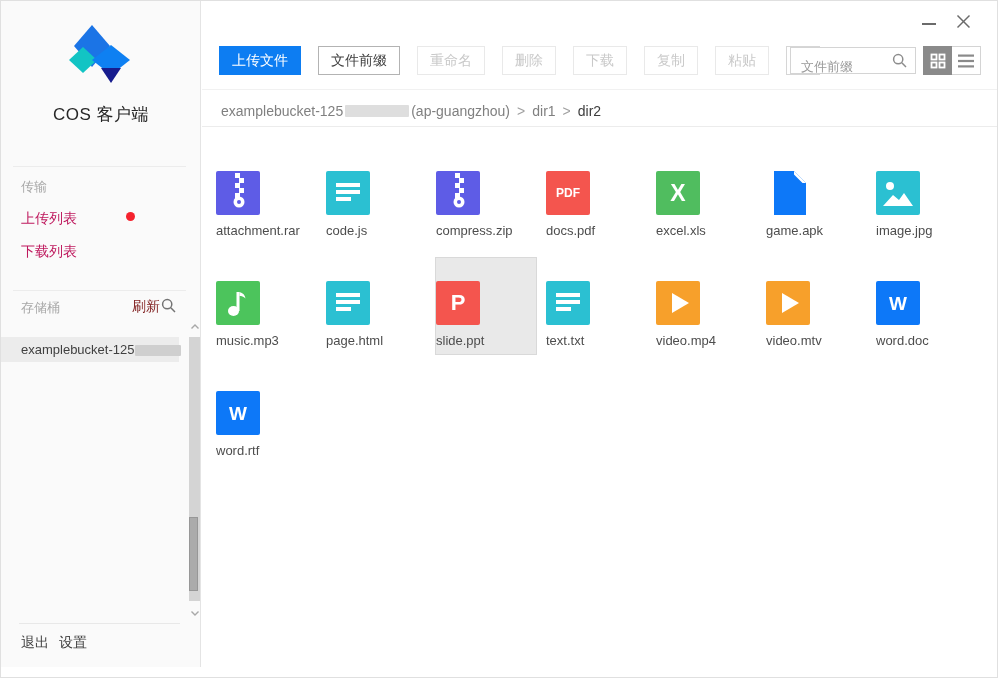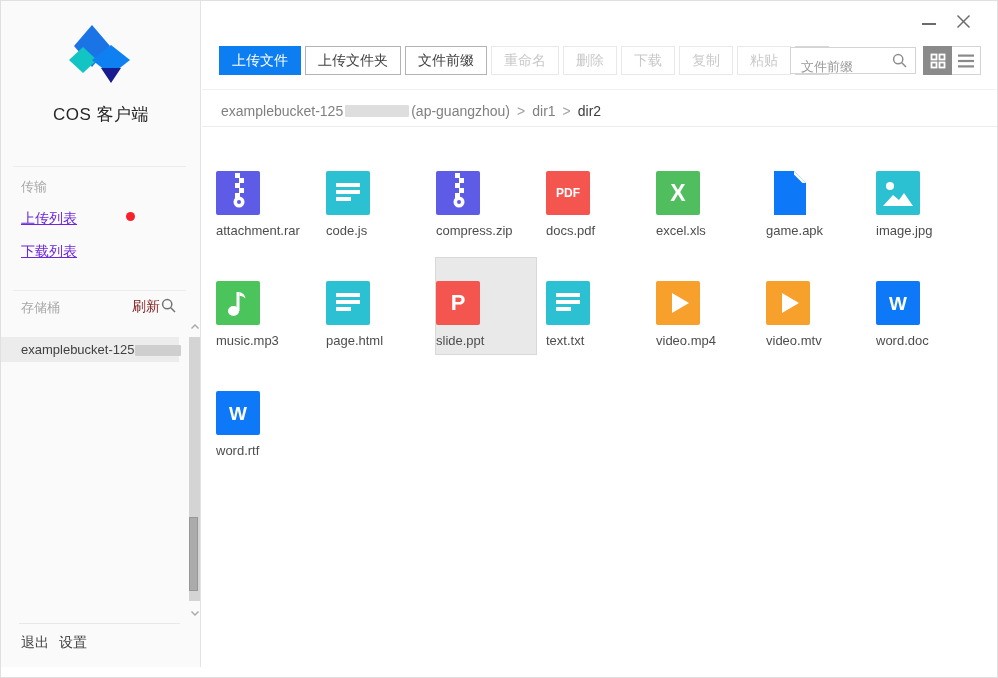--- a/index.html
+++ b/index.html
@@ -7,39 +7,39 @@
        font-family:"Liberation Sans","DejaVu Sans",sans-serif;box-sizing:border-box;
        border:1px solid #e0e0e0;}
   
   .sidebar{position:absolute;left:0;top:0;width:200px;height:666px;background:#fafafa;
            border-right:1px solid #e4e4e4;box-sizing:border-box;}
   .logo{position:absolute;left:66px;top:22px;width:66px;height:64px;}
   .app-title{position:absolute;left:0;top:102px;width:200px;text-align:center;
              font-size:17px;color:#262626;letter-spacing:.5px;}
   .sdiv{position:absolute;left:12px;right:14px;border-top:1px solid #ececec;}
   .side-label{position:absolute;left:20px;font-size:13px;color:#a8a8a8;}
-  .side-item{position:absolute;left:20px;font-size:14px;color:#6d28d9;cursor:pointer;text-decoration:underline;}
+  .side-item{position:absolute;left:20px;font-size:14px;color:#be185d;cursor:pointer;}
   .badge-dot{position:absolute;left:125px;top:211px;width:9px;height:9px;border-radius:50%;background:#f5222d;}
   .refresh-link{position:absolute;left:131px;top:297px;font-size:14px;color:#7f1d1d;cursor:pointer;}
   .bucket-search{position:absolute;left:160px;top:297px;cursor:pointer;}
   .bucket-item{position:absolute;left:0;top:336px;width:178px;height:25px;background:#ececec;
                line-height:25px;font-size:13px;color:#404040;padding-left:20px;box-sizing:border-box;
                white-space:nowrap;cursor:pointer;}
   .redact{display:inline-block;background:#cfcfcf;border-radius:1px;vertical-align:middle;filter:blur(.6px);}
   .redact.side{width:46px;height:11px;margin-left:1px;}
   .redact.crumb{width:64px;height:12px;background:#dedede;margin:0 2px;vertical-align:-1px;}
   .scroll-track{position:absolute;left:188px;top:336px;width:11px;height:264px;background:#d4d4d4;}
   .scroll-thumb{position:absolute;left:0;top:180px;width:9px;height:74px;background:#ababab;border:1px solid #979797;box-sizing:border-box;}
   .scroll-arrow{position:absolute;left:189px;width:10px;height:10px;cursor:pointer;}
   .footer-link{position:absolute;top:633px;font-size:14px;color:#404040;cursor:pointer;text-align:center;}
   
   .win-min{position:absolute;left:921px;top:22px;width:14px;height:2px;background:#6b6b6b;cursor:pointer;}
   .win-close{position:absolute;left:955px;top:13px;width:15px;height:15px;cursor:pointer;}
   
-  .toolbar{position:absolute;left:218px;top:45px;display:flex;gap:4px;}
+  .toolbar{position:absolute;left:218px;top:45px;display:flex;gap:17px;}
   .tbtn{height:29px;box-sizing:border-box;border:1px solid #b3b3b3;background:#fff;color:#404040;
         font-size:14px;display:flex;align-items:center;justify-content:center;cursor:pointer;
         font-family:inherit;padding:0 12px;}
   .tbtn.primary{background:#0d7df2;border-color:#0d7df2;color:#fff;}
   .tbtn.disabled{border-color:#e9e9e9;color:#c9c9c9;cursor:default;}
   .tbtn.iconbtn{width:34px;padding:0;border-color:#d6d6d6;}
   .search-box{position:absolute;left:789px;top:46px;width:126px;height:27px;border:1px solid #d4d4d4;
               box-sizing:border-box;background:#fff;display:flex;align-items:center;}
   .search-box input{border:none;outline:none;flex:1;min-width:0;font-size:13px;color:#404040;
                     padding:0 4px 0 10px;font-family:inherit;background:transparent;margin-top:11px;}
@@ -124,21 +124,20 @@
   <div class="win-min"></div>
   <span class="win-close">
     <svg width="15" height="15" viewBox="0 0 15 15" stroke="#6b6b6b" stroke-width="1.5">
       <line x1="1.5" y1="1.5" x2="13.5" y2="13.5"></line>
         <line x1="13.5" y1="1.5" x2="1.5" y2="13.5"></line>
     </svg>
   </span>
 
   <div class="toolbar">
     <button class="tbtn primary">上传文件</button>
-    <button class="tbtn">上传文件夹</button>
     <button class="tbtn">文件前缀</button>
     <button class="tbtn disabled">重命名</button>
     <button class="tbtn disabled">删除</button>
     <button class="tbtn disabled">下载</button>
     <button class="tbtn disabled">复制</button>
     <button class="tbtn disabled">粘贴</button>
     <button class="tbtn iconbtn">
       <svg width="17" height="17" viewBox="0 0 20 20">
         <path d="M4.2 8.4 A6.3 6.3 0 0 1 14.2 4.9" fill="none" stroke="#595959" stroke-width="2"></path>
         <polygon points="12.6,1.4 17.2,6.2 11.2,7.4" fill="#595959"></polygon>

